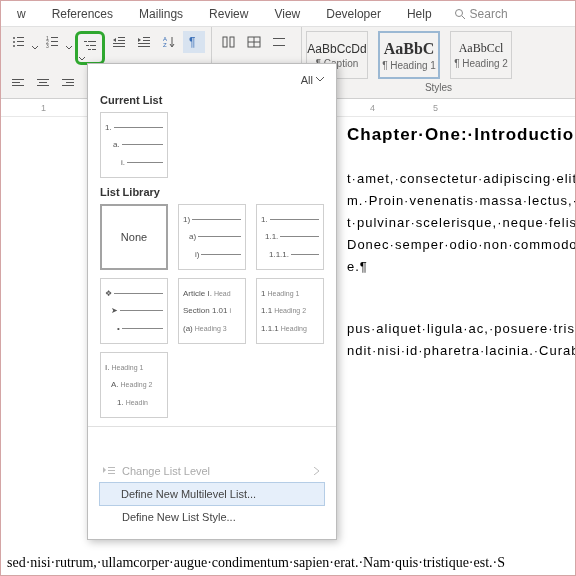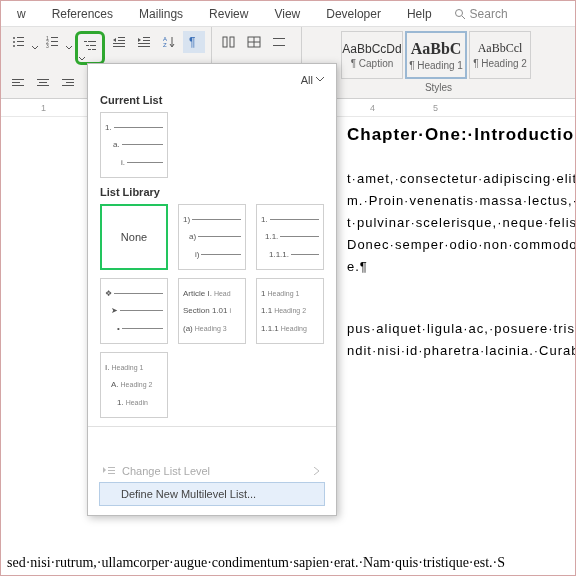--- a/index.html
+++ b/index.html
@@ -9,37 +9,37 @@
 .search-box{display:flex;align-items:center;margin-left:8px;color:#888;font-size:12px;}
 .search-box svg{margin-right:4px;}
 .ribbon{height:72px;background:#f3f2f1;border-bottom:1px solid #d0d0d0;display:flex;}
 .rgroup{border-right:1px solid #d0d0d0;padding:4px 6px;display:flex;flex-direction:column;justify-content:space-between;}
 .btnrow{display:flex;gap:3px;}
 .rbtn{width:22px;height:22px;display:flex;align-items:center;justify-content:center;border:1px solid transparent;}
 .rbtn svg{pointer-events:none;}
 .highlight{border:3px solid #2fa82f;border-radius:6px;padding:1px;}
 .drop{width:6px;display:flex;align-items:center;justify-content:center;}
 .styles-group{flex:1;padding:4px;}
-.styles-row{display:flex;gap:2px;margin-left:35px;}
+.styles-row{display:flex;gap:10px;}
 .style-box{border:1px solid #d0d0d0;width:62px;height:48px;display:flex;flex-direction:column;align-items:center;justify-content:center;}
 .style-box.sel{border:2px solid #9bb8d3;}
 .style-sample{font-size:12px;color:#333;}
 .style-sample.big{font-family:"Times New Roman",serif;font-size:16px;font-weight:600;}
 .style-label{font-size:10px;color:#666;margin-top:2px;}
 .styles-caption{text-align:center;font-size:10px;color:#666;margin-top:3px;}
 .ruler{height:18px;background:#fff;border-bottom:1px solid #e8e8e8;display:flex;align-items:center;font-size:9px;color:#999;padding-left:40px;gap:58px;}
 .doc{position:absolute;top:120px;left:340px;right:0;padding:0 6px;font-family:"Times New Roman",serif;color:#000;font-size:13px;line-height:1.7;}
 .doc h1{font-size:17px;font-weight:700;word-spacing:2px;}
 .doc .dots{letter-spacing:1px;}
 .dropdown{position:absolute;top:62px;left:86px;width:250px;background:#fff;border:1px solid #bcbcbc;box-shadow:2px 2px 8px rgba(0,0,0,0.25);padding:10px 12px;}
 .dd-head{display:flex;justify-content:flex-end;align-items:center;font-size:11px;color:#444;margin-bottom:8px;}
 .dd-title{font-size:11px;font-weight:700;color:#333;margin:8px 0 6px;}
 .preview-row{display:flex;gap:10px;margin-bottom:8px;}
 .pv{border:1px solid #cfcfcf;width:68px;height:66px;padding:6px 4px;font-size:8px;color:#555;display:flex;flex-direction:column;justify-content:space-around;}
-.pv.sel{border:2px solid #22c55e;}
+.pv.sel{border:2px solid #a3a3a3;}
 .pv .none{font-size:11px;color:#444;text-align:center;}
 .pv-line{display:flex;align-items:center;gap:2px;}
 .pv-line .bar{height:1px;background:#888;flex:1;}
 .pv-line .lbl{font-size:7px;color:#888;}
 .dd-sep{height:1px;background:#e0e0e0;margin:6px -12px;}
 .dd-item{font-size:11px;color:#444;padding:6px 4px 6px 22px;position:relative;display:flex;align-items:center;justify-content:space-between;}
 .dd-item.disabled{color:#aaa;margin-top:32px;}
 .dd-item.hover{background:#e6effa;border:1px solid #b5cde6;margin:-1px;padding:5px 3px 5px 21px;}
 .dd-item .ic{position:absolute;left:2px;top:5px;}
 </style>
@@ -367,13 +367,16 @@
           <rect x="6" y="9" width="7" height="1" fill="#bbb"></rect>
         </svg></span>
     <span>Change List Level</span>
     <svg width="6" height="8">
         <path d="M0 0 L5 4 L0 8" fill="none" stroke="#bbb"></path>
       </svg>
   </div>
   <div class="dd-item hover">
     <span>Define New Multilevel List...</span>
   </div>
+  <div class="dd-item">
+    <span>Define New List Style...</span>
+  </div>
 </div>
 
 </body></html>

